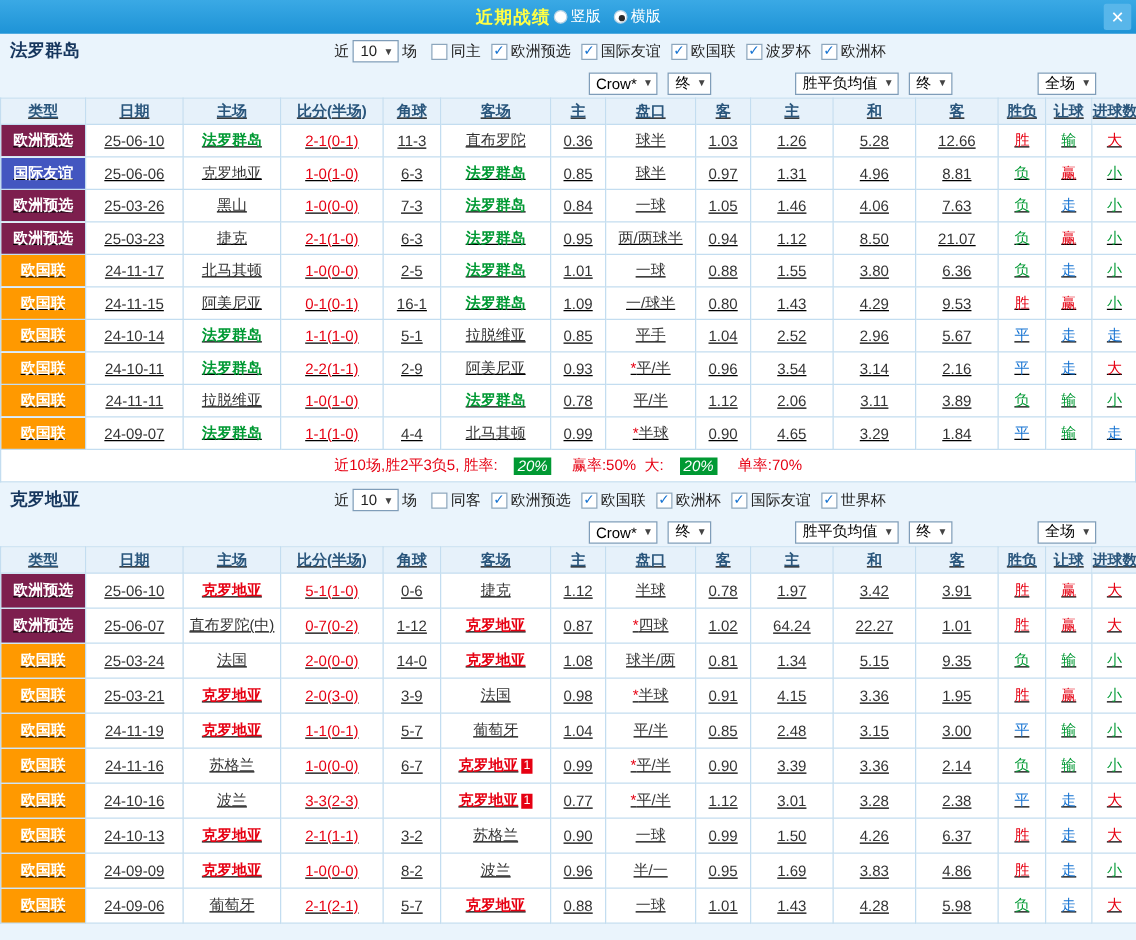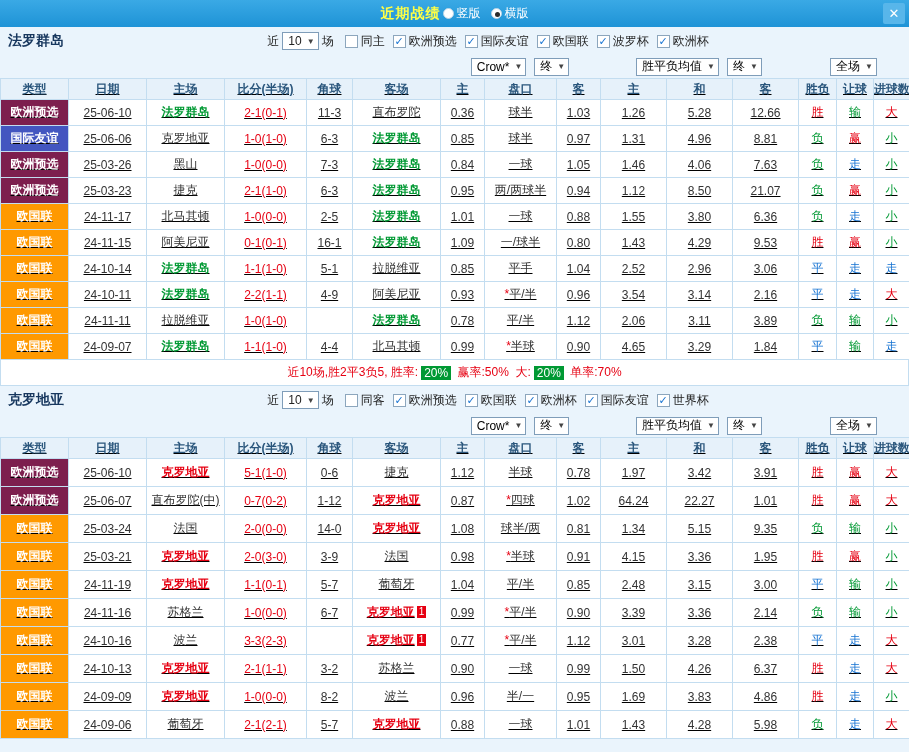--- a/index.html
+++ b/index.html
@@ -48,21 +48,21 @@
   .type-cell { color:#fff; font-weight:bold; }
   .score { color:#e60012; }
   .sec1 .hl { color:#009933; font-weight:bold; }
   .sec2 .hl { color:#e60012; font-weight:bold; }
   .star { color:#e60012; }
   .badge1 { display:inline-block; background:#e60012; color:#fff; font-size:10px; line-height:12px; padding:0 2px; margin-left:2px; vertical-align:1px; }
   .badge1:empty { display:none; }
 
   
   .sumrow { height:26px; background:#fff; border:1px solid #c3ddf0; border-top:none; display:flex; align-items:center; justify-content:center; font-size:12px; color:#e60012; white-space:pre; }
-  .sum-badge { background:#009933; color:#fff; padding:0 3px; margin:0 3px; }
+  .sum-badge { background:#009933; color:#fff; padding:0 3px; margin:0 13px;font-style:italic; }
 </style>
 </head>
 <body>
 
 <div class="page">
 
   <div class="topbar">
     <div class="topbar-center">
       <span class="title">近期战绩</span>
       <span class="radio-group">
@@ -307,31 +307,31 @@
           <td>24-10-14</td>
           <td><span class="hl">法罗群岛</span></td>
           <td class="score">1-1(1-0)</td>
           <td>5-1</td>
           <td><span>拉脱维亚</span></td>
           <td>0.85</td>
           <td><span class="star"></span><span>平手</span></td>
           <td>1.04</td>
           <td>2.52</td>
           <td>2.96</td>
-          <td>3.06</td>
+          <td>5.67</td>
           <td style="color: rgb(22, 115, 210);">平</td>
           <td style="color: rgb(22, 115, 210);">走</td>
           <td style="color: rgb(22, 115, 210);">走</td>
         </tr>
           <tr>
           <td class="type-cell" style="background-color: rgb(255, 153, 0);">欧国联</td>
           <td>24-10-11</td>
           <td><span class="hl">法罗群岛</span></td>
           <td class="score">2-2(1-1)</td>
-          <td>4-9</td>
+          <td>2-9</td>
           <td><span>阿美尼亚</span></td>
           <td>0.93</td>
           <td><span class="star">*</span><span>平/半</span></td>
           <td>0.96</td>
           <td>3.54</td>
           <td>3.14</td>
           <td>2.16</td>
           <td style="color: rgb(22, 115, 210);">平</td>
           <td style="color: rgb(22, 115, 210);">走</td>
           <td style="color: rgb(230, 0, 18);">大</td>

